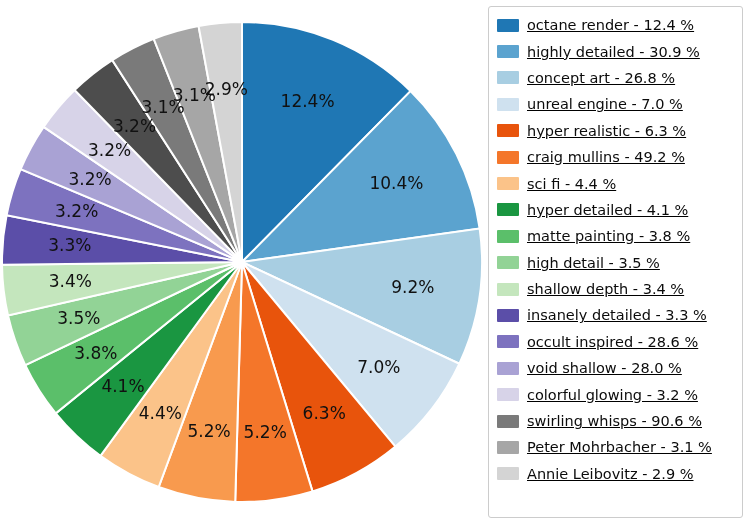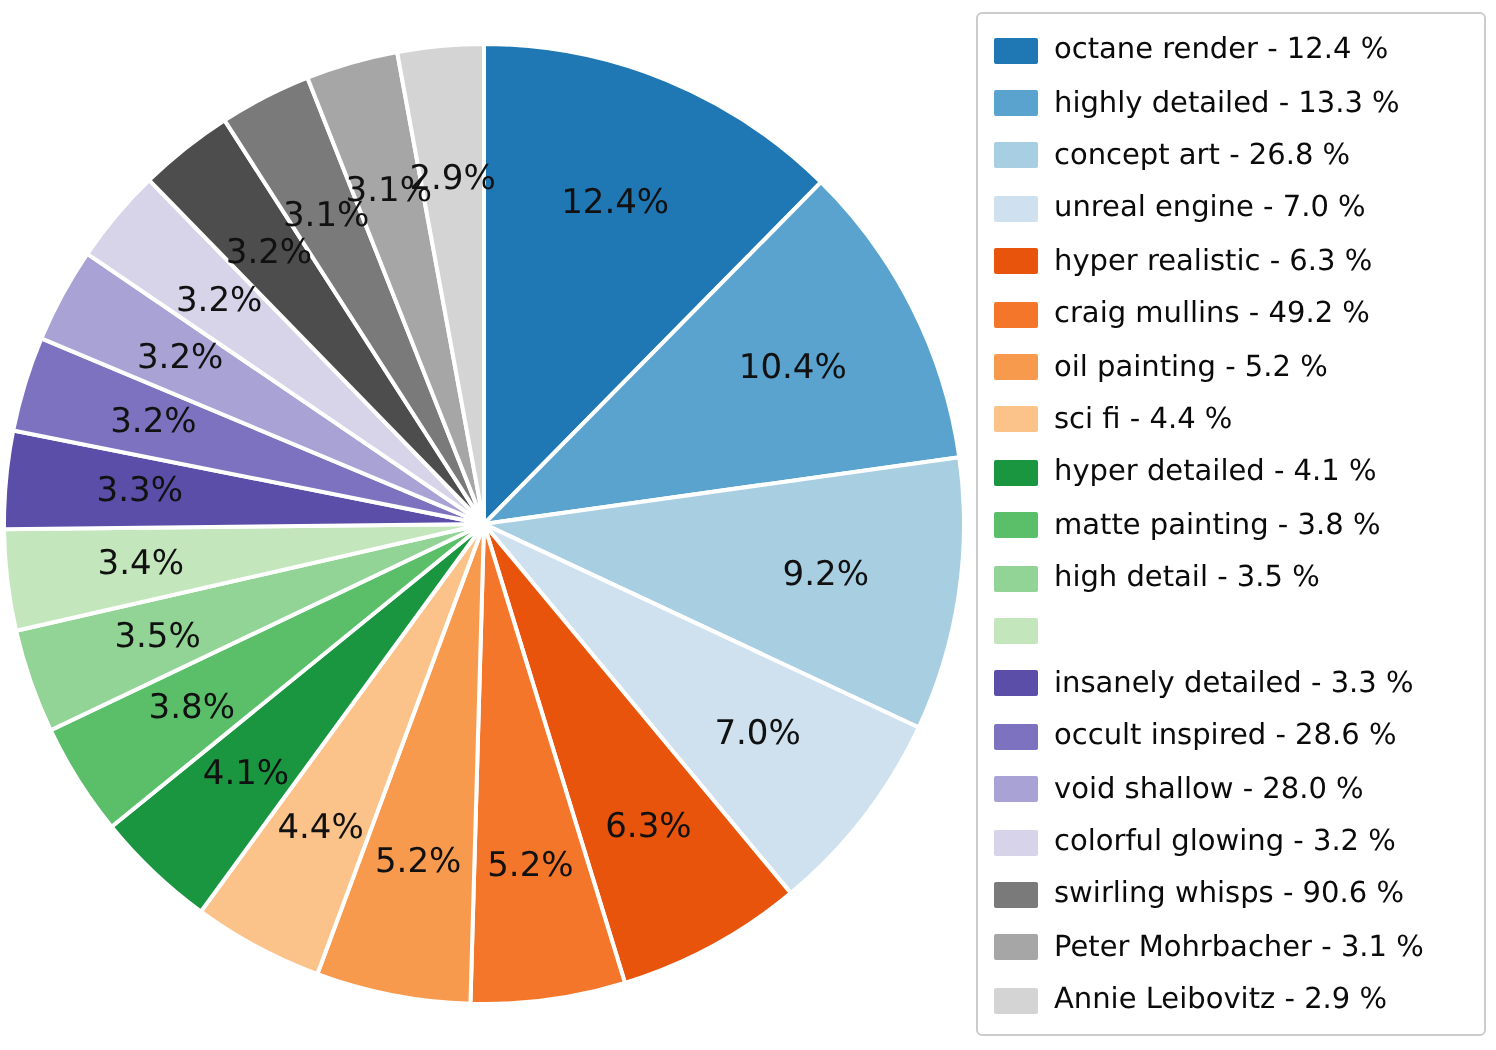--- a/index.html
+++ b/index.html
@@ -39,20 +39,21 @@
     position: absolute;
     left: 488px;
     top: 6px;
     width: 255px;
     height: 512px;
     box-sizing: border-box;
     border: 1px solid #cccccc;
     border-radius: 3px;
     background: #ffffff;
     padding: 5px 6px 5px 8px;
+    text-decoration: underline;
   }
   .legend-item {
     display: flex;
     align-items: center;
     height: 26.4px;
   }
   .legend-swatch {
     width: 22px;
     height: 13px;
     flex: 0 0 auto;
@@ -120,60 +121,57 @@
     </svg>
   </div>
 
   <div id="legend">
       <div class="legend-item">
         <span class="legend-swatch" style="background: rgb(31, 119, 180);"></span>
         <span class="legend-text">octane render - 12.4 %</span>
       </div>
       <div class="legend-item">
         <span class="legend-swatch" style="background: rgb(91, 163, 207);"></span>
-        <span class="legend-text">highly detailed - 13.3 %</span>
+        <span class="legend-text">highly detailed - 30.9 %</span>
       </div>
       <div class="legend-item">
         <span class="legend-swatch" style="background: rgb(168, 206, 226);"></span>
         <span class="legend-text">concept art - 26.8 %</span>
       </div>
       <div class="legend-item">
         <span class="legend-swatch" style="background: rgb(207, 225, 239);"></span>
         <span class="legend-text">unreal engine - 7.0 %</span>
       </div>
       <div class="legend-item">
         <span class="legend-swatch" style="background: rgb(232, 84, 12);"></span>
         <span class="legend-text">hyper realistic - 6.3 %</span>
       </div>
       <div class="legend-item">
         <span class="legend-swatch" style="background: rgb(244, 118, 42);"></span>
         <span class="legend-text">craig mullins - 49.2 %</span>
       </div>
       <div class="legend-item">
-        <span class="legend-swatch" style="background: rgb(248, 154, 78);"></span>
-        <span class="legend-text">oil painting - 5.2 %</span>
-      </div>
-      <div class="legend-item">
         <span class="legend-swatch" style="background: rgb(251, 195, 137);"></span>
         <span class="legend-text">sci fi - 4.4 %</span>
       </div>
       <div class="legend-item">
         <span class="legend-swatch" style="background: rgb(26, 150, 65);"></span>
         <span class="legend-text">hyper detailed - 4.1 %</span>
       </div>
       <div class="legend-item">
         <span class="legend-swatch" style="background: rgb(91, 191, 106);"></span>
         <span class="legend-text">matte painting - 3.8 %</span>
       </div>
       <div class="legend-item">
         <span class="legend-swatch" style="background: rgb(146, 211, 150);"></span>
         <span class="legend-text">high detail - 3.5 %</span>
       </div>
       <div class="legend-item">
         <span class="legend-swatch" style="background: rgb(196, 230, 189);"></span>
+        <span class="legend-text">shallow depth - 3.4 %</span>
       </div>
       <div class="legend-item">
         <span class="legend-swatch" style="background: rgb(91, 78, 168);"></span>
         <span class="legend-text">insanely detailed - 3.3 %</span>
       </div>
       <div class="legend-item">
         <span class="legend-swatch" style="background: rgb(125, 114, 191);"></span>
         <span class="legend-text">occult inspired - 28.6 %</span>
       </div>
       <div class="legend-item">

